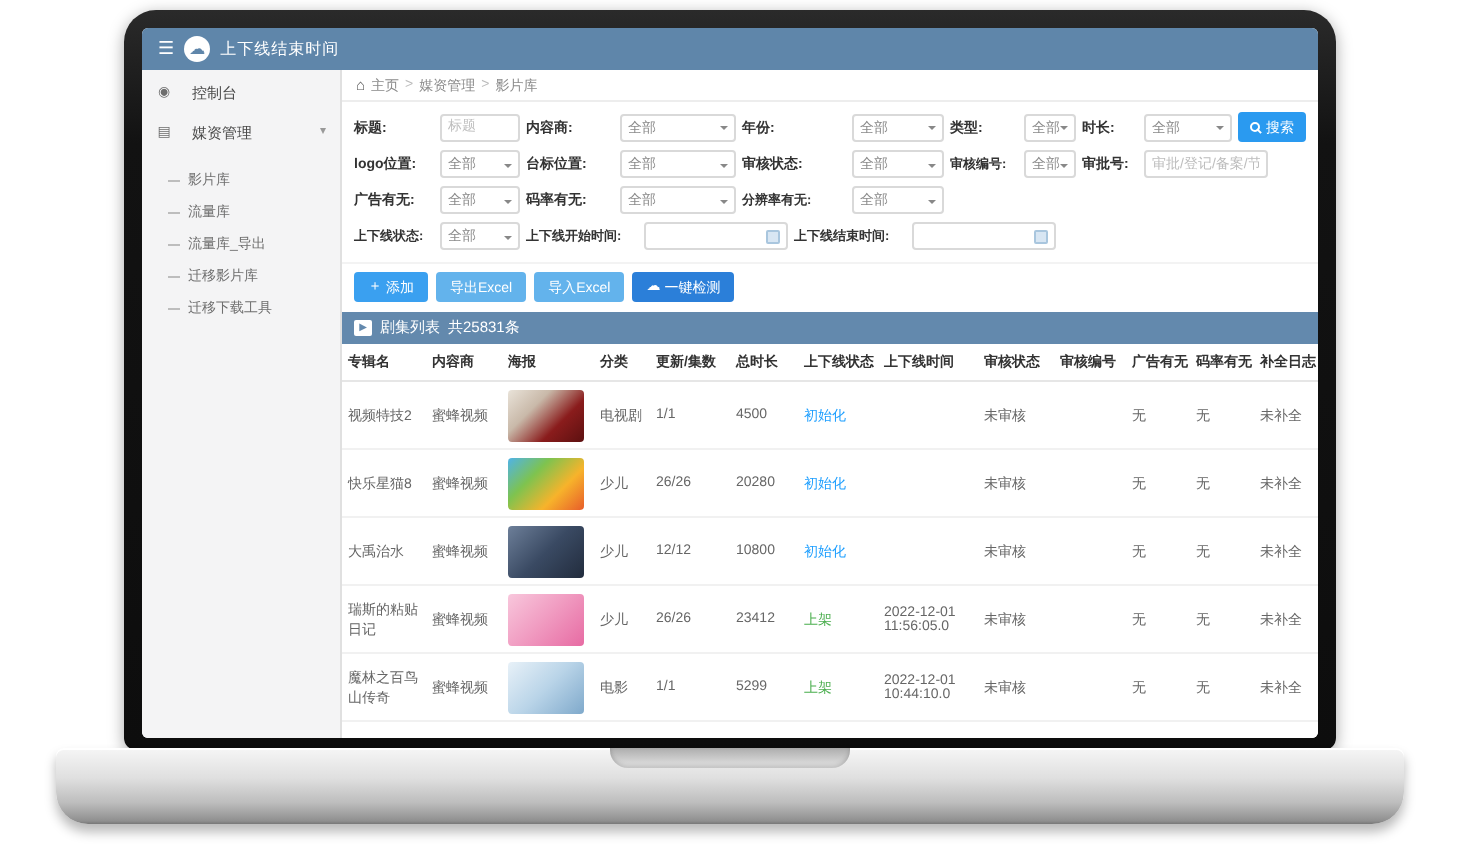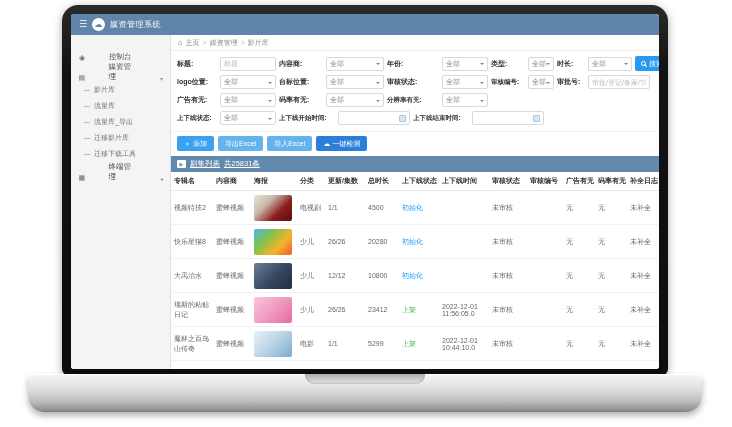--- a/index.html
+++ b/index.html
@@ -28,21 +28,21 @@
   .menu-glyph { color:#fff; font-size:9px; line-height:1; }
   .logo-circle { width:13px; height:13px; border-radius:50%; background:#fff; color:#5f86aa;
     font-size:8px; line-height:1; display:flex; align-items:center; justify-content:center; }
   .brand { color:#fff; font-size:8px; letter-spacing:.5px; }
 
   .app-body { flex:1; display:flex; min-height:0; }
 
   
   .sidebar { width:100px; flex:0 0 100px; background:#f4f4f5; border-right:1px solid #e0e0e0;
     padding-top:7px; overflow:hidden; }
-  .side-item { height:20px; display:flex; align-items:flex-end; gap:23px; padding:0 7px;
+  .side-item { height:20px; display:flex; align-items:flex-start; gap:10px; padding:0 7px;
     font-size:7.5px; color:#4a4a4a; cursor:pointer; }
   .side-item .s-ico { font-size:7px; color:#6d6d6d; width:8px; text-align:center; }
   .side-item .s-caret { margin-left:auto; font-size:6px; color:#999; }
   .side-sub { height:16px; display:flex; align-items:center; gap:4px; padding:0 6px 0 13px;
     font-size:7px; color:#6f6f6f; cursor:pointer; }
   .tree-dash { width:6px; border-top:1px solid #bdbdbd; }
 
   
   .main { flex:1; min-width:0; display:flex; flex-direction:column; background:#fff; }
   .breadcrumb { flex:0 0 16px; border-bottom:1px solid #ededed; display:flex; align-items:center;
@@ -54,21 +54,21 @@
   
   .filter-area { padding:5px 6px 2px; border-bottom:1px solid #f3f3f3; }
   .f-row { display:flex; align-items:center; gap:3px; margin-bottom:4px; white-space:nowrap; }
   .lb { font-size:7px; font-weight:bold; color:#333; flex:none; overflow:visible; }
   .tight { font-size:6.5px; }
   .lb-a{width:40px}.lb-b{width:44px}.lb-c{width:52px}.lb-d{width:34px}.lb-e{width:28px}.lb-date{width:56px}
   .ctl { height:14px; border:1px solid #d9d9d9; border-radius:2px; background:#fff;
     font-size:7px; color:#8a8a8a; display:flex; align-items:center; padding:0 3px; flex:none; }
   input.ctl { outline:none; color:#555; }
   input.ctl::placeholder { color:#bdbdbd; }
-  .ct-input{width:56px}.ct-b{width:58px}.ct-c{width:46px}.ct-d{width:26px}
+  .ct-input{width:40px}.ct-b{width:58px}.ct-c{width:46px}.ct-d{width:26px}
   .ct-e{width:44px}.ct-approval{width:62px}.ct-date{width:72px}
   .sel { cursor:pointer; justify-content:flex-start; }
   .sel .caret-tri { margin-left:auto; width:0; height:0; border:2.5px solid transparent;
     border-top-color:#888; margin-top:3px; }
   .cal-box { margin-left:auto; width:7px; height:7px; background:#d8e6f3;
     border:1px solid #a9c6de; border-radius:1px; }
   .search-btn { height:15px; background:#2a9af0; color:#fff; border:none; border-radius:2px;
     font-size:7px; padding:0 6px; display:flex; align-items:center; gap:3px; cursor:pointer; }
   .mag { position:relative; width:5px; height:5px; border:1px solid #fff; border-radius:50%; }
   .mag::after { content:''; position:absolute; width:3px; height:1px; background:#fff;
@@ -78,21 +78,21 @@
   .toolbar { display:flex; gap:4px; padding:4px 6px 5px; }
   .btn { height:15px; border:none; border-radius:2px; color:#fff; font-size:7px;
     padding:0 7px; display:flex; align-items:center; gap:2px; cursor:pointer; }
   .btn-add { background:#3aa0f0; }
   .btn-light { background:#63b3ec; }
   .btn-detect { background:#2b7fd9; }
   .btn .ico { font-size:7px; line-height:1; }
 
   
   .panel-head { flex:0 0 16px; background:#6389ad; color:#fff; font-size:7.5px;
-    display:flex; align-items:center; gap:4px; padding:0 6px;text-decoration:underline; }
+    display:flex; align-items:center; gap:4px; padding:0 6px; }
   .play-box { width:9px; height:8px; background:#fff; border-radius:1px; color:#6389ad;
     font-size:5px; line-height:1; display:flex; align-items:center; justify-content:center; }
   .table-wrap { flex:1; overflow:hidden; }
   table { border-collapse:collapse; table-layout:fixed; width:490px; }
   th { font-size:7px; color:#333; text-align:left; font-weight:bold; padding:4px 3px;
     border-bottom:1px solid #e6e6e6; white-space:nowrap; overflow:hidden; }
   td { font-size:7px; color:#666; padding:3px; border-bottom:1px solid #f1f1f1;
     vertical-align:middle; height:34px; word-break:break-word; }
   .poster { width:38px; height:26px; border-radius:2px; cursor:pointer; }
   .st-init { color:#1e9fff; cursor:pointer; }
@@ -102,21 +102,21 @@
 <body>
 
 <div class="stage">
 
   <div class="laptop-screen-frame">
     <div class="screen">
 
       <div class="app-header">
         <span class="menu-glyph">☰</span>
         <span class="logo-circle">☁</span>
-        <span class="brand">媒资管理系统</span>
+        <span class="brand">上下线结束时间</span>
       </div>
 
       <div class="app-body">
 
         <aside class="sidebar">
           <div class="side-item">
             <span class="s-ico">◉</span>
             <span>控制台</span>
           </div>
           <div class="side-item">
@@ -136,25 +136,20 @@
             <span class="tree-dash"></span>
             <span>流量库_导出</span>
           </div>
           <div class="side-sub">
             <span class="tree-dash"></span>
             <span>迁移影片库</span>
           </div>
           <div class="side-sub">
             <span class="tree-dash"></span>
             <span>迁移下载工具</span>
-          </div>
-          <div class="side-item">
-            <span class="s-ico">▦</span>
-            <span>终端管理</span>
-            <span class="s-caret">◂</span>
           </div>
         </aside>
 
         <div class="main">
 
           <div class="breadcrumb">
             <span class="home-g">⌂</span>
             <span class="crumb-link">主页</span>
             <span class="sep">&gt;</span>
             <span class="crumb-link">媒资管理</span>

